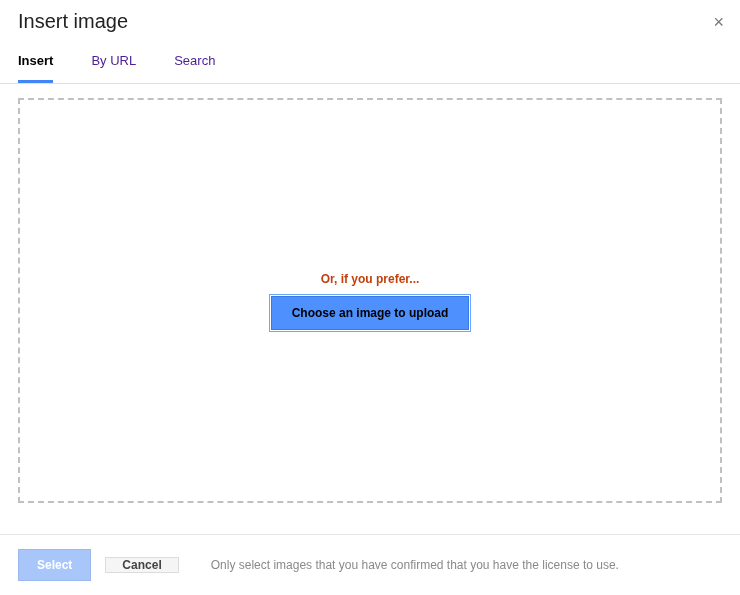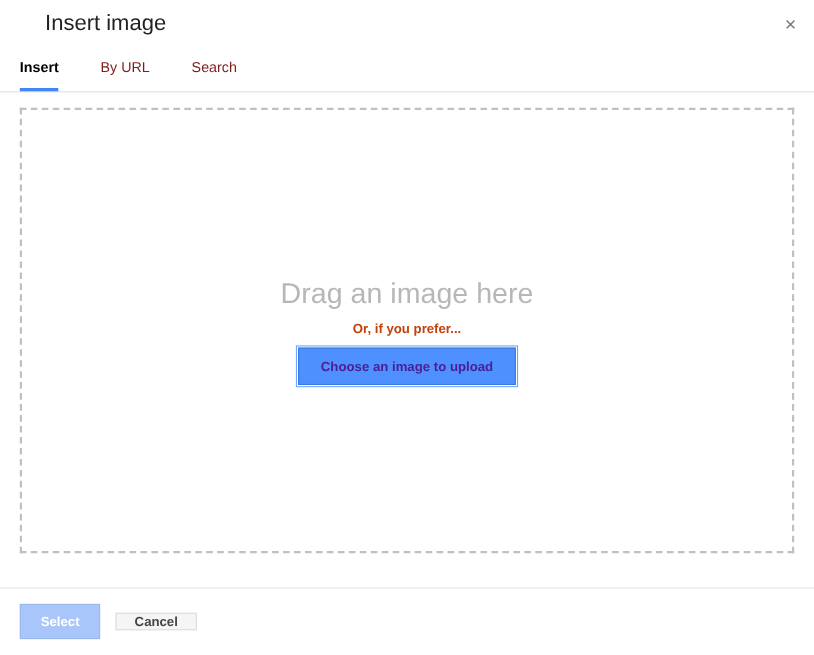--- a/index.html
+++ b/index.html
@@ -1,35 +1,35 @@
 <!DOCTYPE html>
 <html><head>
   <meta charset="utf-8">
   <style>
     * { box-sizing: border-box; margin: 0; padding: 0; }
     html, body { width: 740px; height: 595px; font-family: Arial, Helvetica, sans-serif; background: #fff; overflow: hidden; }
     .dialog { width: 100%; height: 100%; display: flex; flex-direction: column; }
-    .header { display: flex; align-items: center; justify-content: space-between; padding: 10px 16px 6px 18px; margin-left: 23px; }
+    .header { display: flex; align-items: center; justify-content: space-between; padding: 10px 16px 6px 18px; }
     .title { font-size: 20px; color: #222; font-weight: 400; }
     .close-icon { font-size: 18px; color: #777; cursor: pointer; line-height: 1; }
     .tabs { display: flex; padding: 14px 18px 0 18px; border-bottom: 1px solid #e0e0e0; gap: 38px; }
-    .tab { font-size: 13px; color: #7f1d1d; padding-bottom: 12px; cursor: pointer; position: relative; }
+    .tab { font-size: 13px; color: #4c1d95; padding-bottom: 12px; cursor: pointer; position: relative; }
     .tab.active { color: #000; font-weight: bold; border-bottom: 3px solid #4285f4; }
     .main { flex: 1; padding: 14px 18px 0 18px; }
     .dropzone {
       width: 100%; height: 405px;
       border: 2px dashed #c0c0c0;
       display: flex; flex-direction: column;
       align-items: center; justify-content: center;
       gap: 10px;
     }
     .drag-text { font-size: 26px; color: #b7b7b7; font-weight: 400; }
     .or-text { font-size: 12px; color: #c2410c; font-weight: bold; }
     .choose-btn {
-      background: #4d90fe; color: #4c1d95;
+      background: #4d90fe; color: #000000;
       font-size: 12px; font-weight: bold;
       padding: 9px 20px;
       border: 1px solid #3a7ae0;
       cursor: pointer;
       outline: 1px solid #6ea6ff;
       outline-offset: 1px;
     }
     .footer {
       border-top: 1px solid #e6e6e6;
       padding: 14px 18px;
@@ -63,24 +63,24 @@
   </div>
 
   <div class="tabs">
     <div class="tab active">Insert</div>
     <div class="tab">By URL</div>
     <div class="tab">Search</div>
   </div>
 
   <div class="main">
     <div class="dropzone">
-      <div class="drag-text">Drag an image here</div>
       <div class="or-text">Or, if you prefer...</div>
       <button class="choose-btn">Choose an image to upload</button>
     </div>
   </div>
 
   <div class="footer">
     <button class="select-btn">Select</button>
     <button class="cancel-btn">Cancel</button>
+    <div class="footer-note">Only select images that you have confirmed that you have the license to use.</div>
   </div>
 
 </div>
 
 </body></html>

